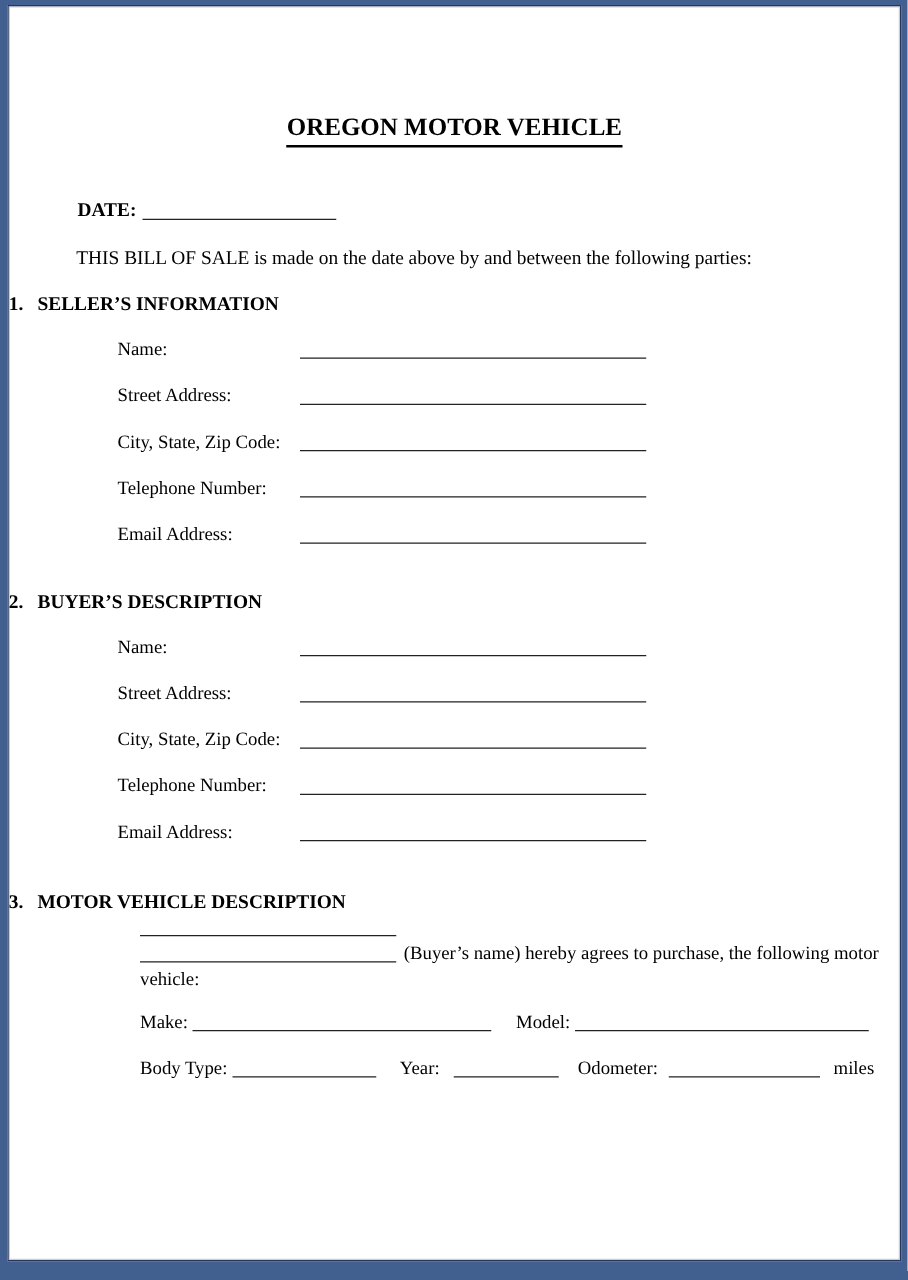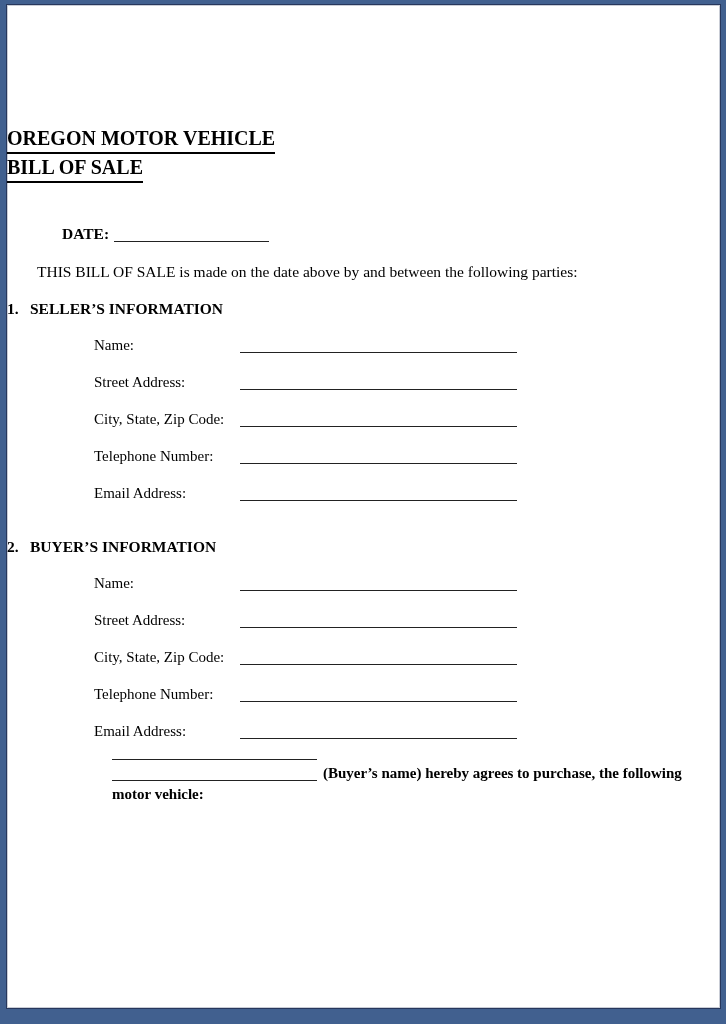--- a/index.html
+++ b/index.html
@@ -26,35 +26,35 @@
     overflow:hidden;
   }
   .b{ font-weight:bold; }
   
   .fill{
     display:inline-block; height:14px;
     border-bottom:1.4px solid var(--line);
     position:relative; top:3px;
   }
   
-  .title{ margin-top:120px; line-height:26px; }
+  .title{ text-align:center; margin-top:84px; line-height:26px; }
   .title-line{
     display:inline-block; font-weight:bold; font-size:20px;
     border-bottom:2px solid #000; padding-bottom:1px;
   }
   
   .date-row{ margin:40px 0 0 55px; line-height:22px; font-size:15.5px; }
   .date-fill{ width:155px; margin-left:5px; }
   
-  .intro{ margin:16px 45px 0 30px; line-height:21px; font-size:15.5px;font-family:Liberation Serif, serif; }
+  .intro{ margin:16px 45px 0 54px; line-height:21px; font-size:15.5px;font-family:Liberation Serif, serif; }
   
   .sec-heading{ line-height:21px; font-weight:bold; font-size:15.5px; }
   .sec-num{ display:inline-block; width:23px; }
   .mt16{ margin-top:16px; } .mt32{ margin-top:32px; } .mt34{ margin-top:34px; }
-  .mt15{ margin-top:15px; } .mt17{ margin-top:17px;font-weight:bold; } .mt13{ margin-top:13px; }
+  .mt15{ margin-top:15px; } .mt17{ margin-top:17px; } .mt13{ margin-top:13px; }
   
   .field-row{ margin:16px 0 0 87px; line-height:21px; }
   .field-label{ display:inline-block; width:146px; }
   .field-fill{ width:277px; }
   
   .clause{ margin:0 0 0 105px; line-height:21px; width:592px; }
   .name-fill{ width:205px; margin-right:6px; }
   
   .veh-row{ margin-left:105px; line-height:21px; white-space:nowrap; }
   .make-fill{ width:239px; margin-right:16px; }
@@ -66,21 +66,20 @@
   .color-fill{ width:150px; margin-right:13px; }
   .vin-fill{ width:307px; margin-left:7px; }
 </style>
 </head>
 <body>
 
 <div class="sheet">
 
   <div class="title">
     <div><span class="title-line">OREGON MOTOR VEHICLE</span></div>
-    <div><span class="title-line">BILL OF SALE</span></div>
   </div>
 
   <div class="date-row">
     <span class="b">DATE:</span><span class="fill date-fill"></span>
   </div>
 
   <p class="intro">THIS BILL OF SALE is made on the date above by and between the following parties:</p>
 
   <div class="sec-heading mt16">
     <span class="sec-num">1.</span><span>SELLER’S INFORMATION</span>
@@ -95,43 +94,61 @@
     <span class="field-label">City, State, Zip Code:</span><span class="fill field-fill"></span>
   </div>
   <div class="field-row">
     <span class="field-label">Telephone Number:</span><span class="fill field-fill"></span>
   </div>
   <div class="field-row">
     <span class="field-label">Email Address:</span><span class="fill field-fill"></span>
   </div>
 
   <div class="sec-heading mt32">
-    <span class="sec-num">2.</span><span>BUYER’S INFORMATION</span>
+    <span class="sec-num">2.</span><span>BUYER’S DESCRIPTION</span>
   </div>
   <div class="field-row">
     <span class="field-label">Name:</span><span class="fill field-fill"></span>
   </div>
   <div class="field-row">
     <span class="field-label">Street Address:</span><span class="fill field-fill"></span>
   </div>
   <div class="field-row">
     <span class="field-label">City, State, Zip Code:</span><span class="fill field-fill"></span>
   </div>
   <div class="field-row">
     <span class="field-label">Telephone Number:</span><span class="fill field-fill"></span>
   </div>
   <div class="field-row">
     <span class="field-label">Email Address:</span><span class="fill field-fill"></span>
   </div>
 
+  <div class="sec-heading mt34">
+    <span class="sec-num">3.</span><span>MOTOR VEHICLE DESCRIPTION</span>
+  </div>
 
   <div class="clause mt15">
     <span class="fill name-fill"></span>
   </div>
 
   <div class="clause mt17">
     <span class="fill name-fill"></span><span>(Buyer’s name) hereby agrees to purchase, the following motor vehicle:</span>
   </div>
 
+  <div class="veh-row mt13">
+    <span>Make:</span>
+    <span class="fill make-fill"></span>
+    <span>Model:</span>
+    <span class="fill model-fill"></span>
+  </div>
 
+  <div class="veh-row mt16">
+    <span>Body Type:</span>
+    <span class="fill body-fill"></span>
+    <span>Year:</span>
+    <span class="fill year-fill"></span>
+    <span>Odometer:</span>
+    <span class="fill odo-fill"></span>
+    <span class="miles">miles</span>
+  </div>
 
 
 </div>
 
 </body></html>

